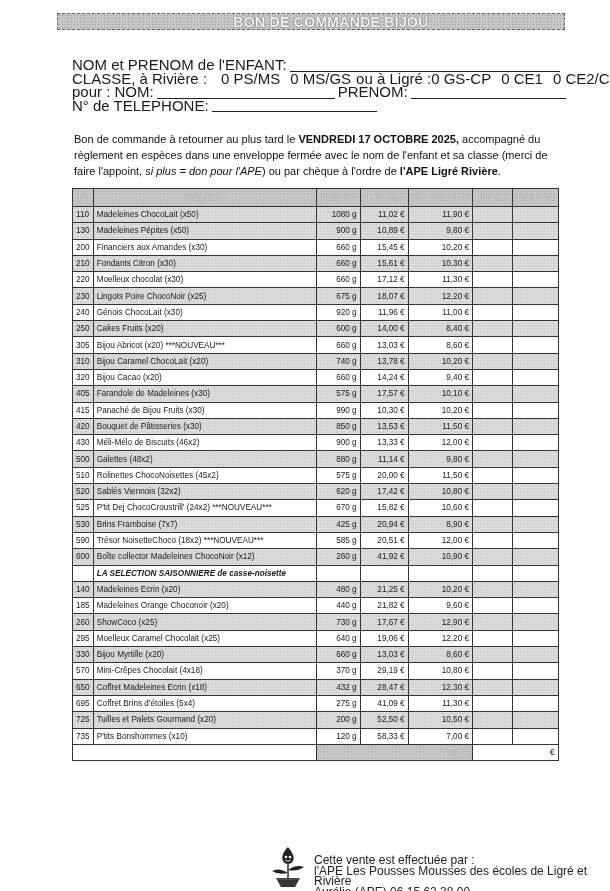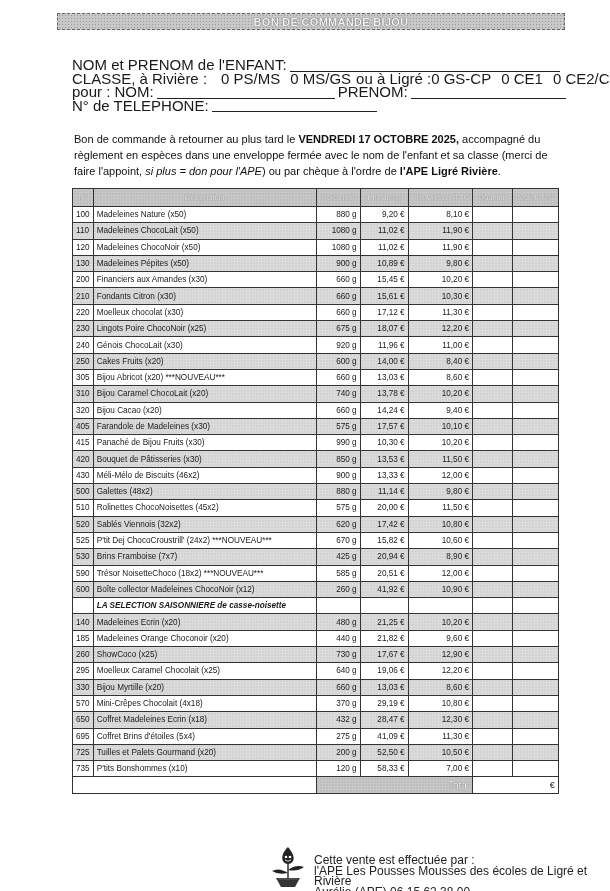--- a/index.html
+++ b/index.html
@@ -19,21 +19,21 @@
       radial-gradient(#b4b4b4 0.55px, transparent 0.65px),
       radial-gradient(#f2f2f2 0.55px, transparent 0.65px);
     background-size: 3px 3px, 4px 4px;
     background-position: 0 0, 2px 1px;
   }
   .title-bar {
     position: absolute; left: 57px; top: 13px; width: 508px; height: 17px;
     border: 1px dashed #666; box-sizing: border-box;
     display: flex; align-items: center; justify-content: center;
   }
-  .title-bar span { font-size: 11px; color: #f4f4f4; letter-spacing: 0.3px;
+  .title-bar span { font-size: 14px; color: #f4f4f4; letter-spacing: 0.3px;
     text-shadow: 0 0 1px #555, 0 0 1px #555; font-weight: bold; padding-left: 40px; }
 
   .form-block { position: absolute; left: 72px; top: 58px; width: 500px; font-size: 15px; line-height: 13.5px; }
   .form-line { white-space: nowrap; display: flex; align-items: flex-end; }
   .blank { display: inline-block; border-bottom: 1px solid #222; height: 10px; margin-left: 3px; }
   .cls-opt { margin-left: 10px; }
 
   .notice { position: absolute; left: 74px; top: 131px; width: 480px; font-size: 11px; line-height: 16px; color: #111; }
   .notice b { font-weight: bold; }
   .notice i { }
@@ -112,45 +112,27 @@
       <th class="stipple">Désignation</th>
       <th class="stipple">Poids Net</th>
       <th class="stipple">Prix au kg</th>
       <th class="stipple">Prix Unitaire TTC</th>
       <th class="stipple">Quantité</th>
       <th class="stipple">Total € TTC</th>
     </tr>
   </thead>
   <tbody id="order-body">
       <tr>
-        <td class="code">100</td>
-        <td>Madeleines Nature (x50)</td>
-        <td class="num">880 g</td>
-        <td class="num">9,20 €</td>
-        <td class="num">8,10 €</td>
-        <td></td>
-        <td></td>
-      </tr>
-      <tr>
         <td class="code stipple-light">110</td>
         <td class="stipple-light">Madeleines ChocoLait (x50)</td>
         <td class="num stipple-light">1080 g</td>
         <td class="num stipple-light">11,02 €</td>
         <td class="num stipple-light">11,90 €</td>
         <td class="stipple-light"></td>
         <td class="stipple-light"></td>
-      </tr>
-      <tr>
-        <td class="code">120</td>
-        <td>Madeleines ChocoNoir (x50)</td>
-        <td class="num">1080 g</td>
-        <td class="num">11,02 €</td>
-        <td class="num">11,90 €</td>
-        <td></td>
-        <td></td>
       </tr>
       <tr>
         <td class="code stipple-light">130</td>
         <td class="stipple-light">Madeleines Pépites (x50)</td>
         <td class="num stipple-light">900 g</td>
         <td class="num stipple-light">10,89 €</td>
         <td class="num stipple-light">9,80 €</td>
         <td class="stipple-light"></td>
         <td class="stipple-light"></td>
       </tr>

